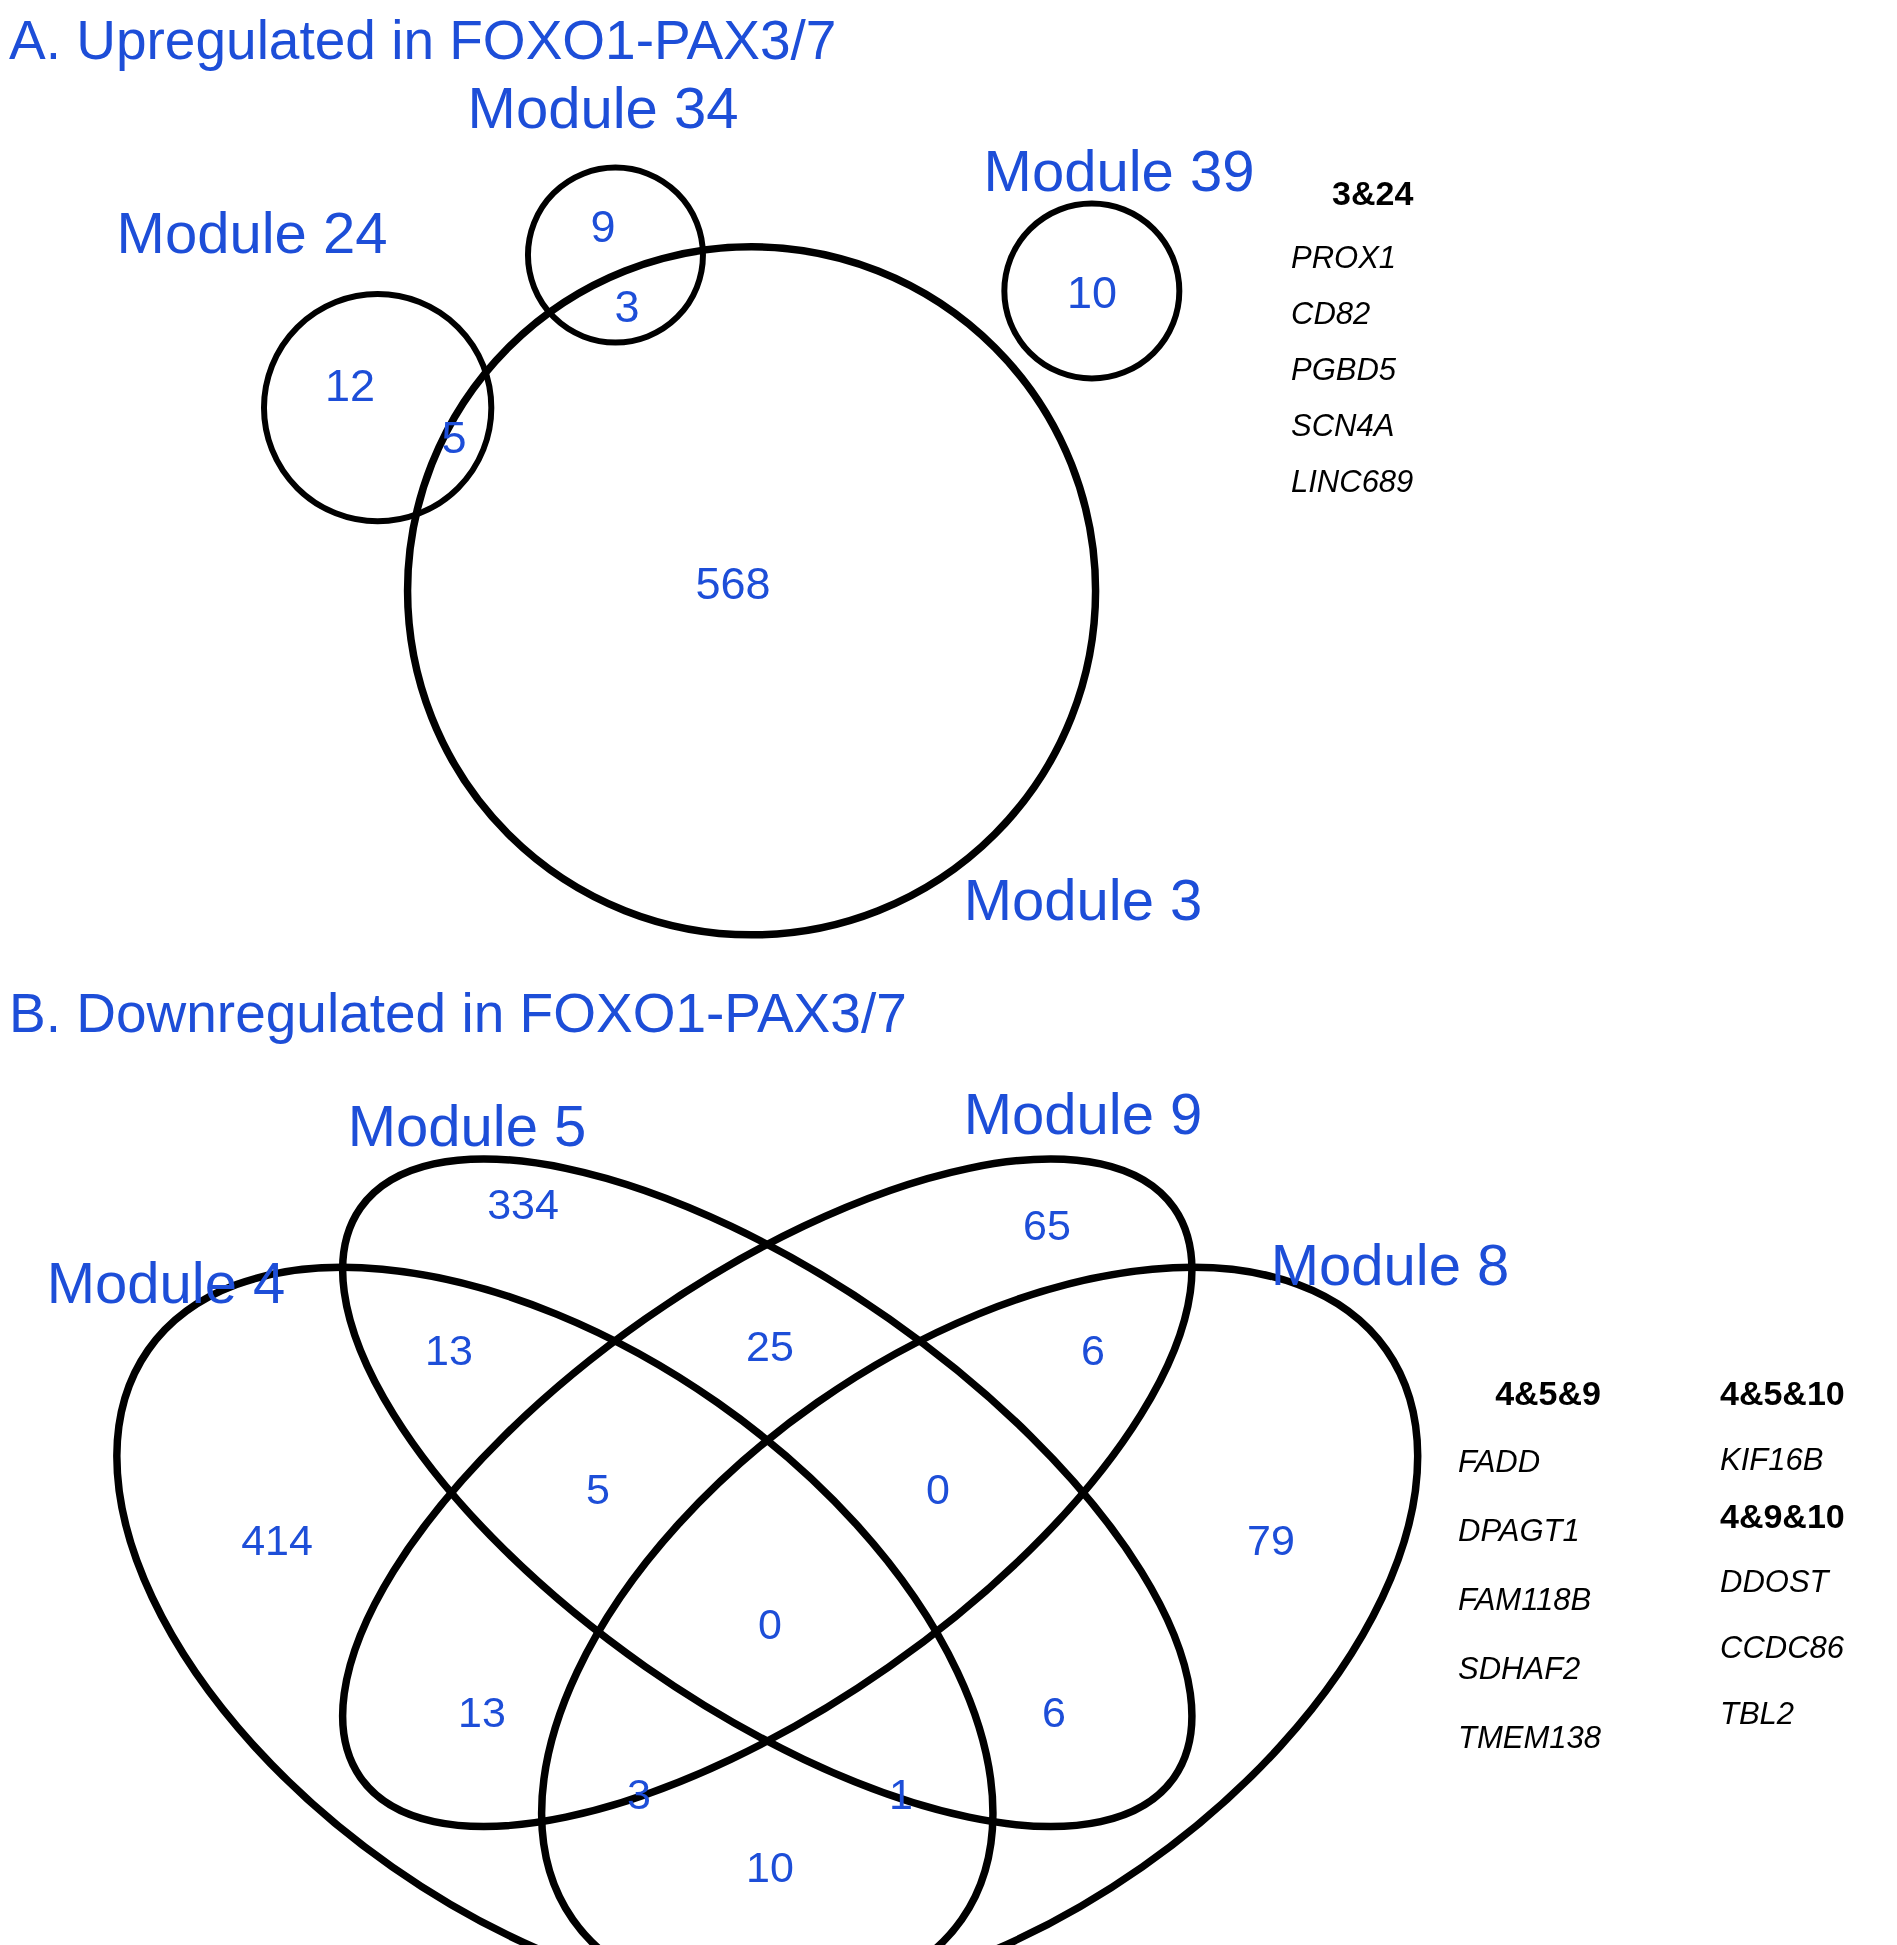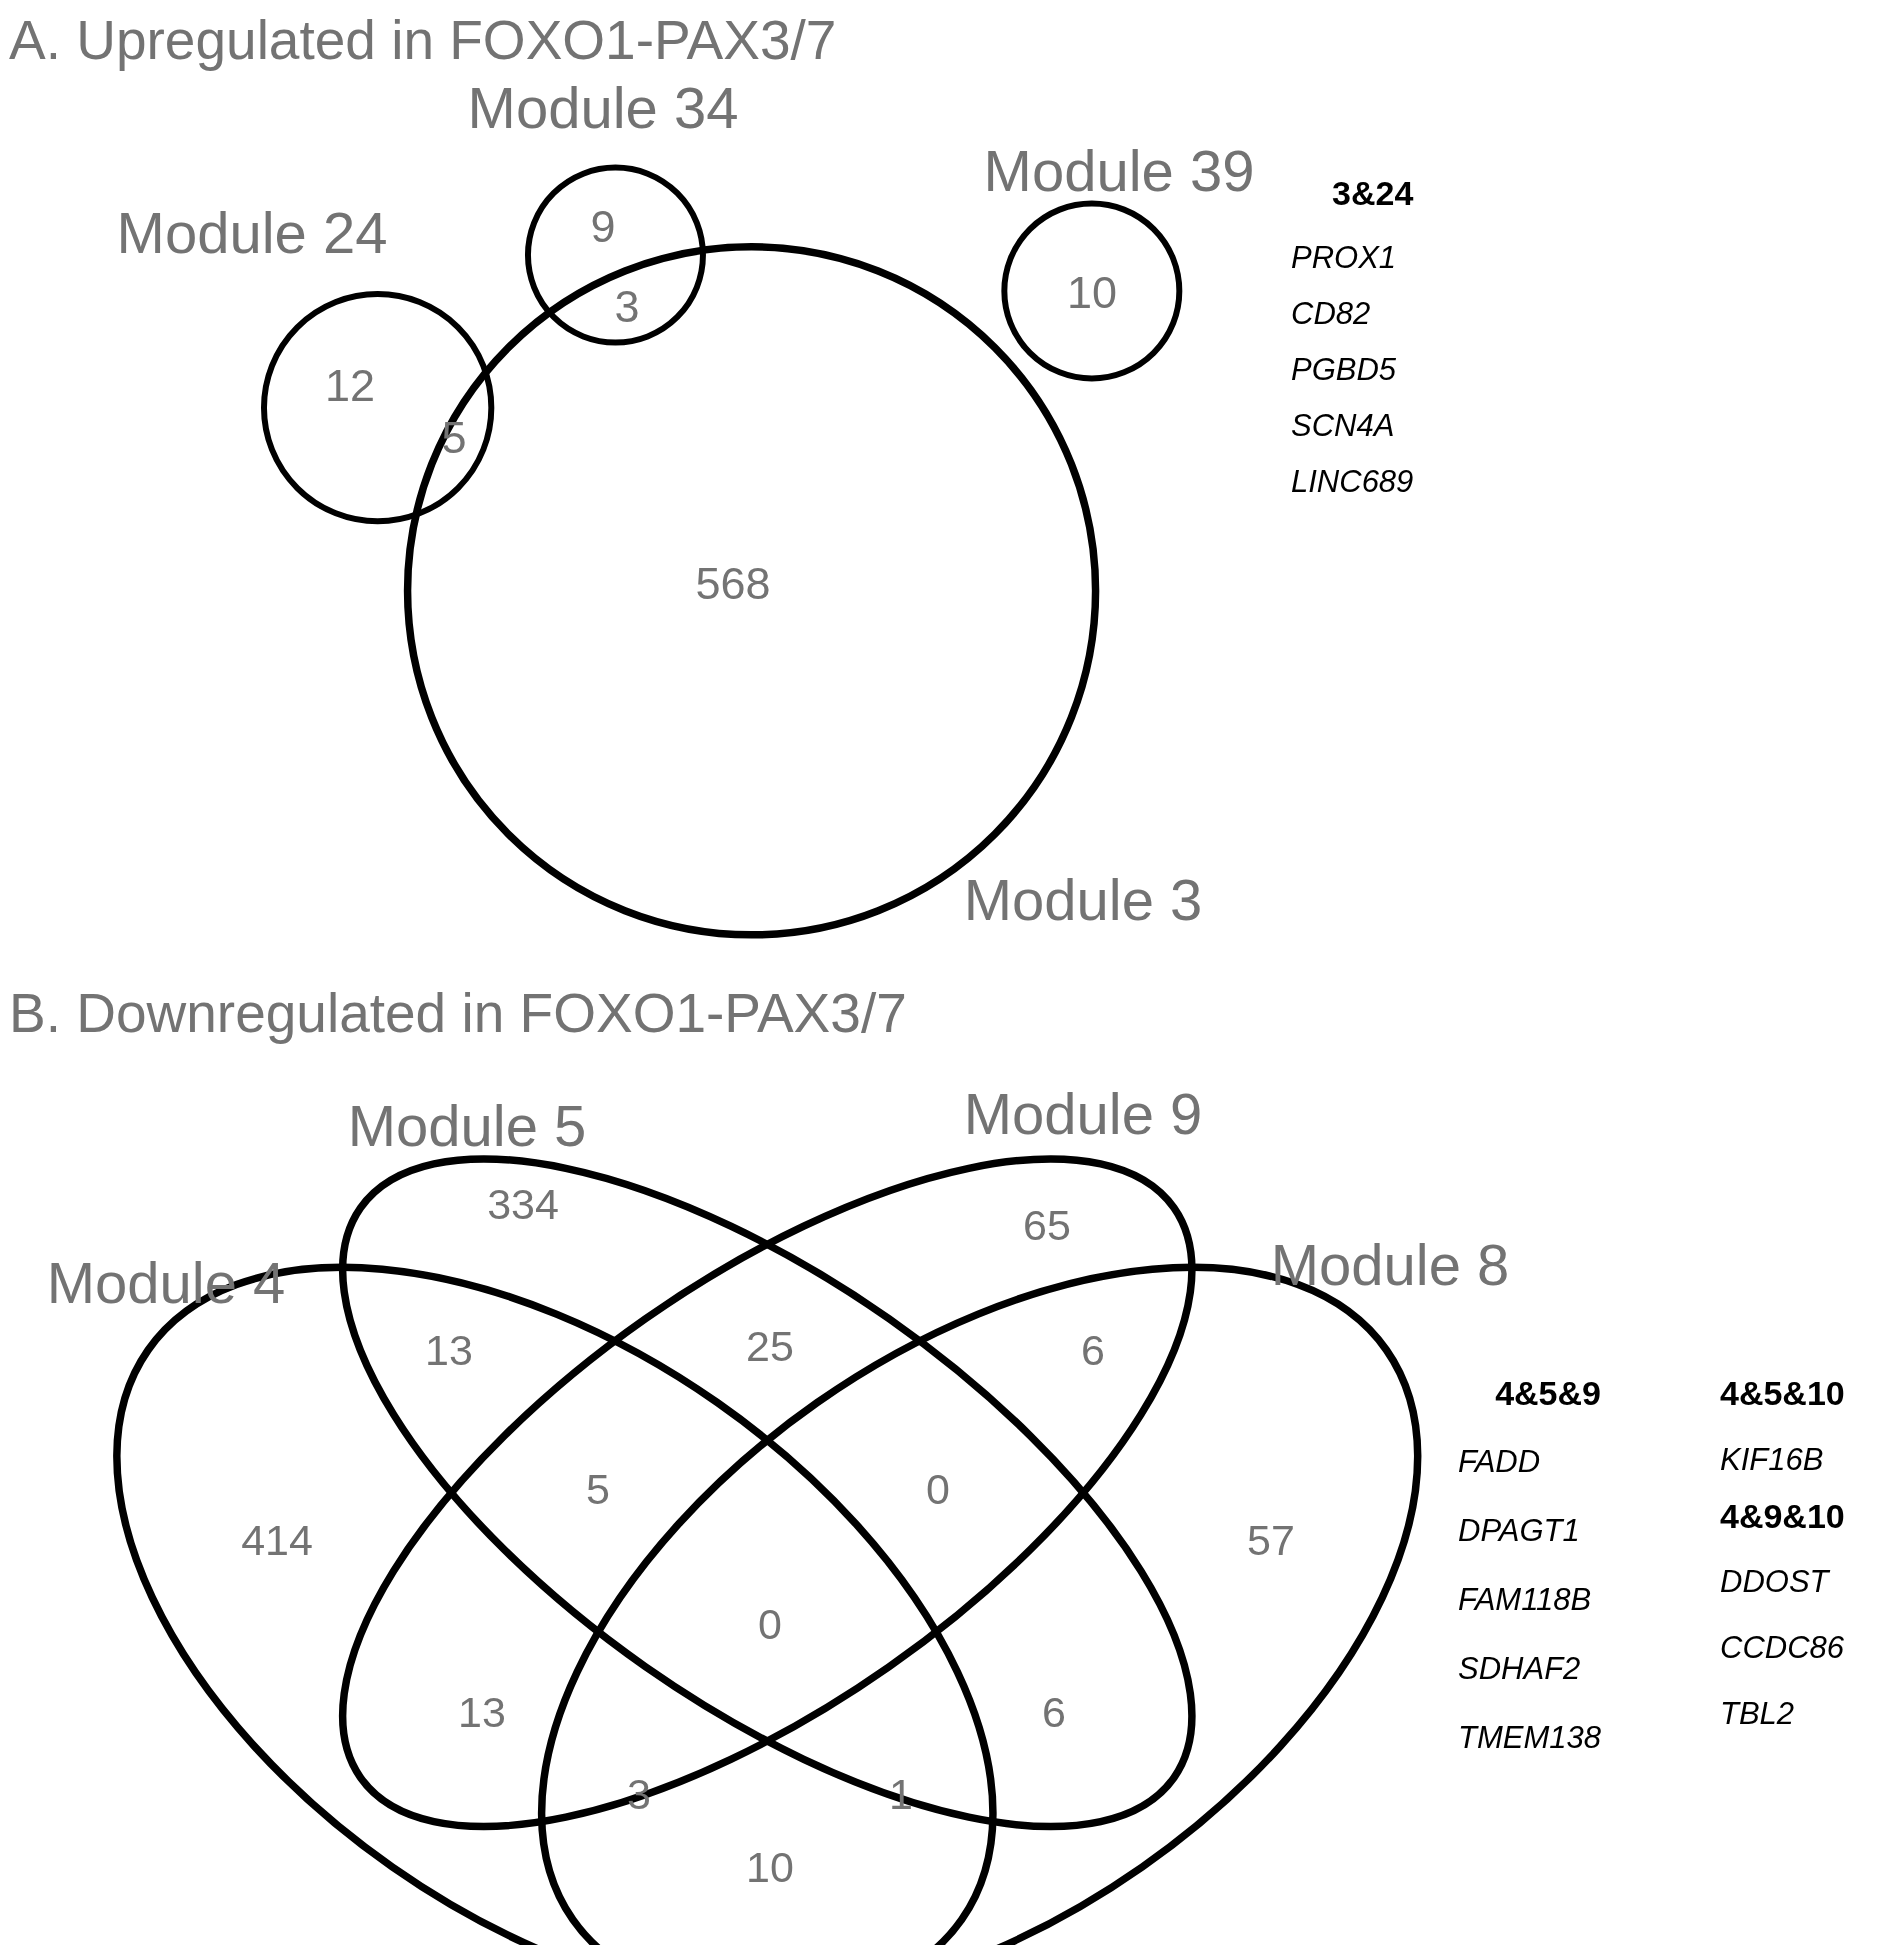--- a/index.html
+++ b/index.html
@@ -6,21 +6,21 @@
   .figure {
     position: relative;
     width: 1898px;
     height: 1946px;
     background: #ffffff;
     overflow: hidden;
     font-family: "Liberation Sans", "DejaVu Sans", sans-serif;
     color: #000000;
   }
   svg.venn-layer { position: absolute; left: 0; top: 0; }
-  .txt { position: absolute; white-space: nowrap; color: #737373; }
+  .txt { position: absolute; white-space: nowrap; color: #1d4ed8; }
   .ctr { transform: translate(-50%, -50%); }
   .panel-title { font-size: 55px; font-weight: 400; letter-spacing: 0px; }
   .set-label { font-size: 58px; }
   .vnum-a { font-size: 45px; }
   .vnum-b { font-size: 43px; }
   .gene-col { position: absolute; }
   .gene-head { font-size: 34px; font-weight: 700; text-align: right; }
   .gene-item { font-size: 31px; font-style: italic; }
   .col-a .gene-head { line-height: 46px; margin-bottom: 13.5px; }
   .col-a .gene-item { line-height: 56px; }
@@ -78,21 +78,21 @@
   <div class="txt set-label ctr" style="left:1390px; top:1264px">Module 8</div>
 
   <div class="txt vnum-b ctr" style="left:523px; top:1204px">334</div>
   <div class="txt vnum-b ctr" style="left:1047px; top:1225px">65</div>
   <div class="txt vnum-b ctr" style="left:770px; top:1346px">25</div>
   <div class="txt vnum-b ctr" style="left:449px; top:1350px">13</div>
   <div class="txt vnum-b ctr" style="left:1093px; top:1350px">6</div>
   <div class="txt vnum-b ctr" style="left:277px; top:1540px">414</div>
   <div class="txt vnum-b ctr" style="left:598px; top:1489px">5</div>
   <div class="txt vnum-b ctr" style="left:938px; top:1489px">0</div>
-  <div class="txt vnum-b ctr" style="left:1271px; top:1540px">57</div>
+  <div class="txt vnum-b ctr" style="left:1271px; top:1540px">79</div>
   <div class="txt vnum-b ctr" style="left:770px; top:1624px">0</div>
   <div class="txt vnum-b ctr" style="left:482px; top:1712px">13</div>
   <div class="txt vnum-b ctr" style="left:1054px; top:1712px">6</div>
   <div class="txt vnum-b ctr" style="left:639px; top:1794px">3</div>
   <div class="txt vnum-b ctr" style="left:901px; top:1794px">1</div>
   <div class="txt vnum-b ctr" style="left:770px; top:1867px">10</div>
 
   <div class="gene-col col-b col-b1" style="left:1458px; top:1370px">
     <div class="gene-head">4&amp;5&amp;9</div>
     <div class="gene-item">FADD</div>

